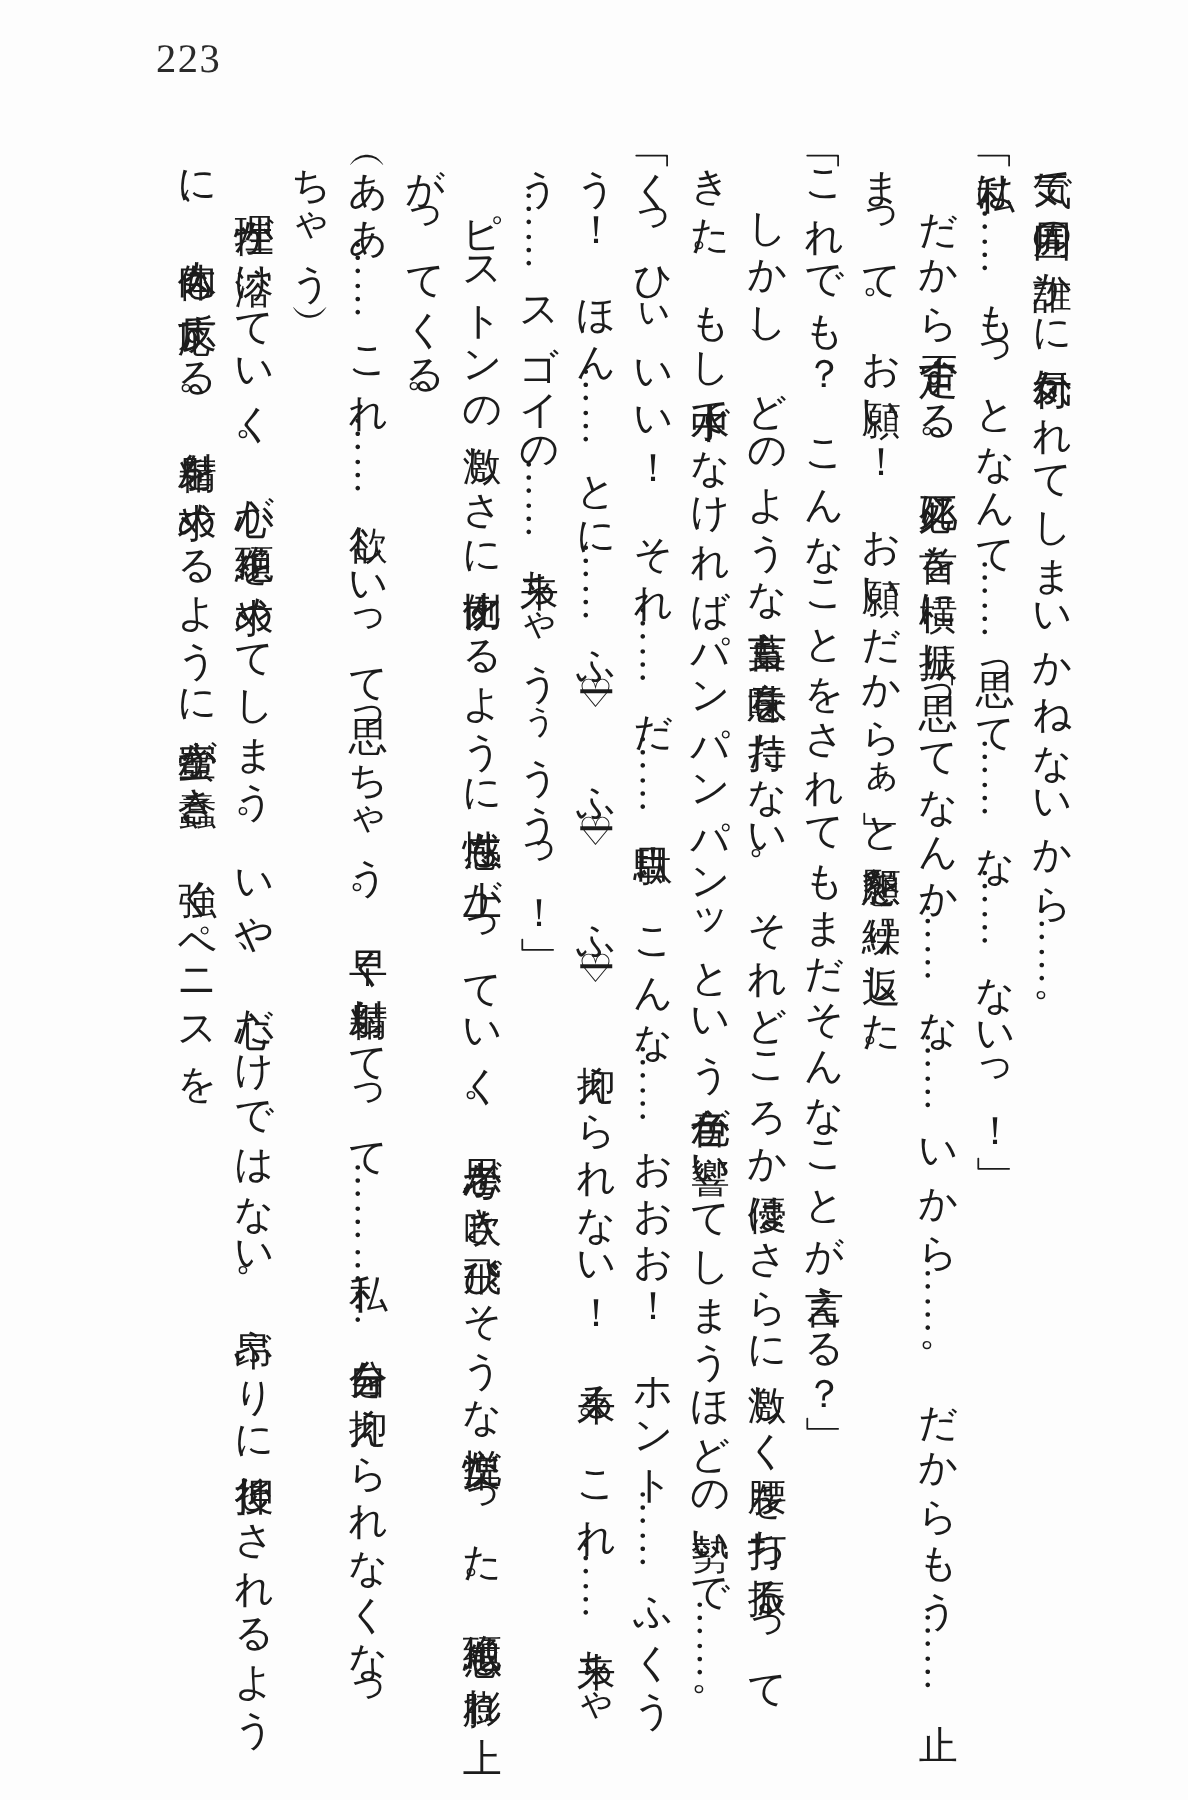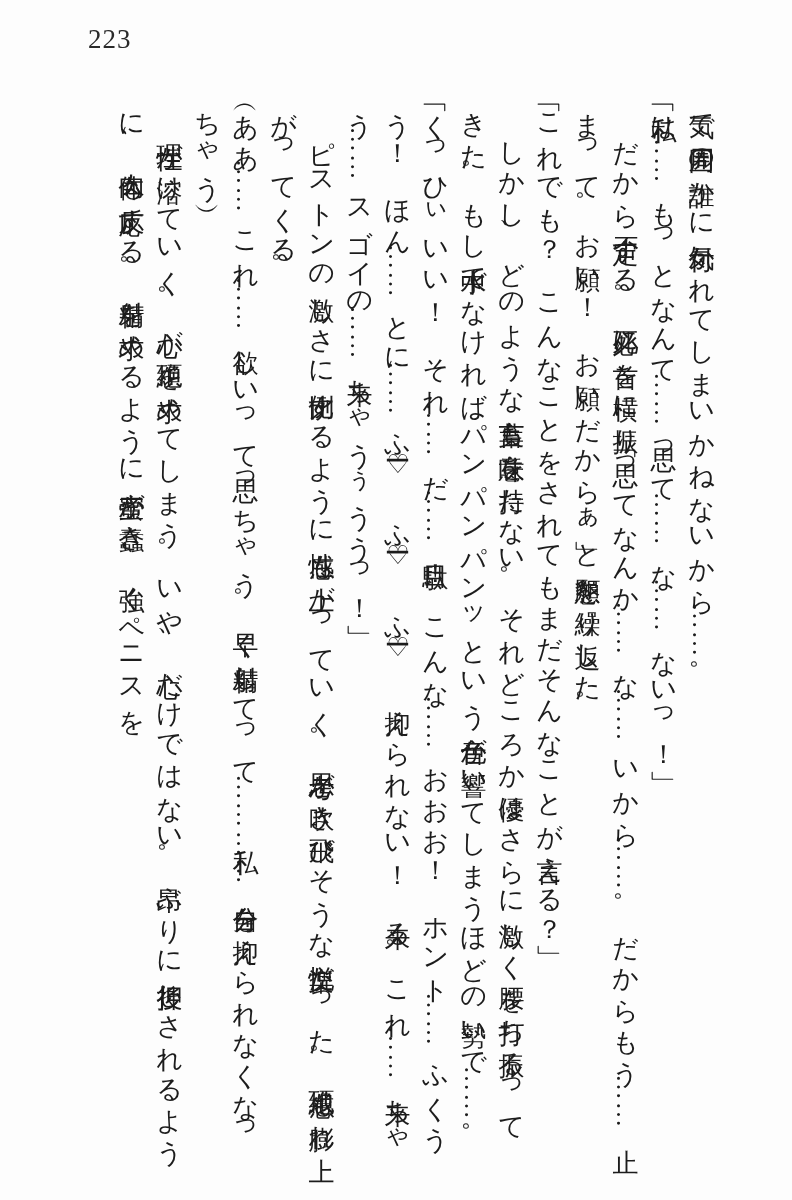--- a/index.html
+++ b/index.html
@@ -12,21 +12,21 @@
     width: 792px;
     height: 1200px;
     background: #fdfdfd;
     overflow: hidden;
     font-family: "Liberation Serif", "DejaVu Serif", serif;
     color: #1c1c1c;
   }
   .page-number {
     position: absolute;
     top: 24px;
-    left: 88px;
+    left: 104px;
     font-size: 27px;
     letter-spacing: 1px;
     color: #2a2a2a;
     font-family: "Liberation Serif", "DejaVu Serif", serif;
   }
   .text-block {
     position: absolute;
     top: 95px;
     right: 72px;
     width: 648px;

